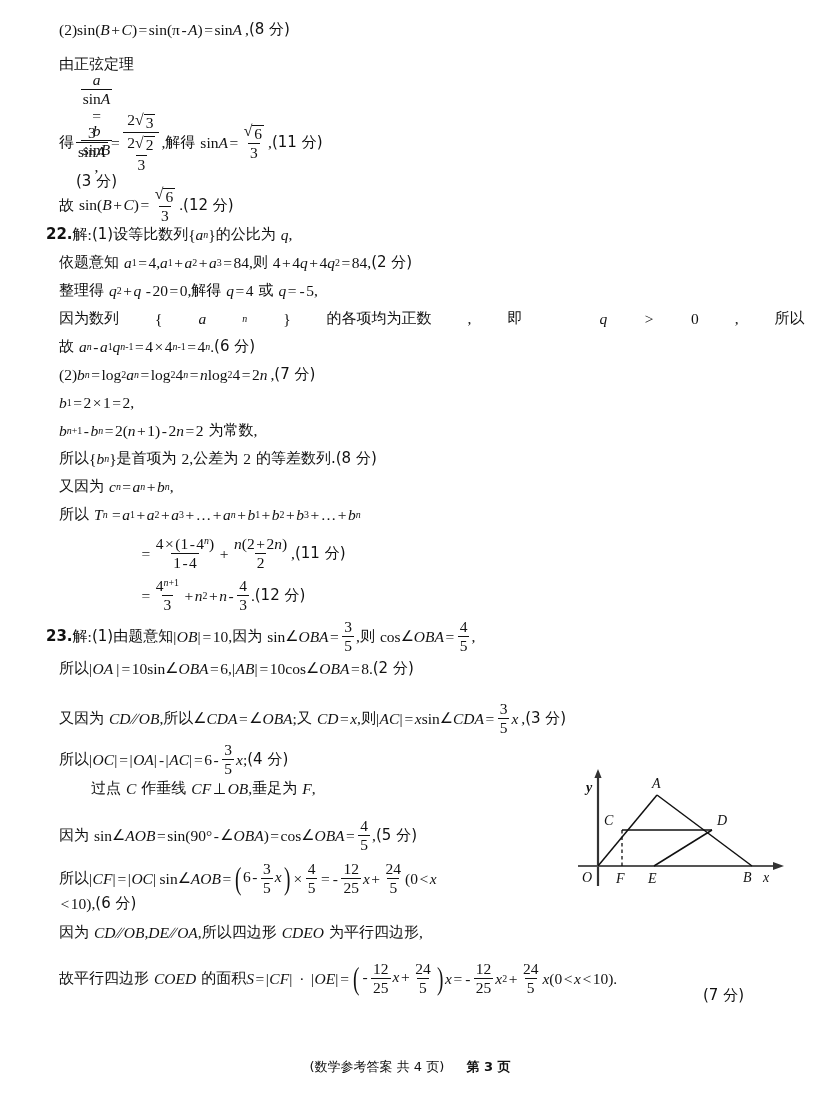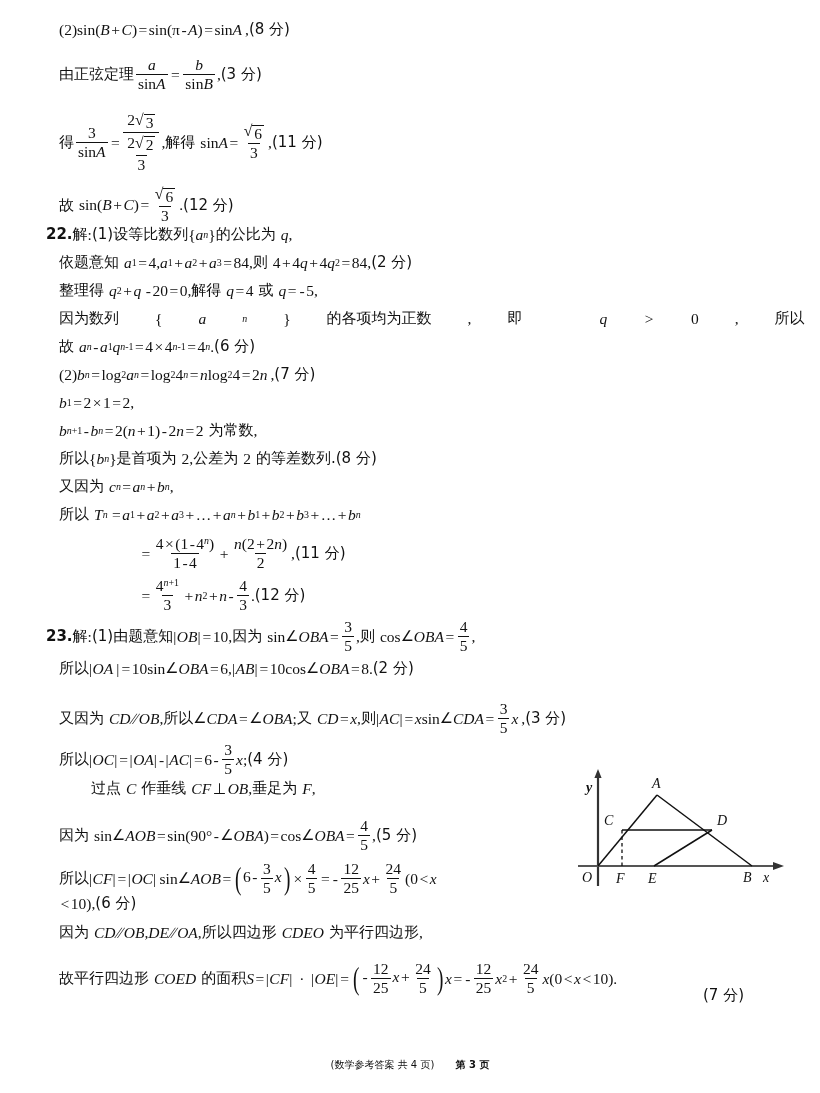--- a/index.html
+++ b/index.html
@@ -82,21 +82,21 @@
 
   
   .figure { position:absolute; }
   .figure svg { display:block; }
 
   
   .footer {
     position:absolute; left:0; width:820px;
     text-align:center;
     font-family:"DejaVu Sans", sans-serif;
-    font-size:10px;
+    font-size:13px;
   }
   .footer .pg { font-weight:bold; margin-left:18px; }
 </style>
 </head>
 <body>
 
 <div class="page">
 
   <div class="line" style="left:59px; top:22px;">
     <span class="up">(2)</span>
@@ -114,21 +114,21 @@
       <span class="mi">A</span>
       <span class="up">)</span>
       <span class="op">=</span>
       <span class="up">sin</span>
       <span class="mi">A</span>
       <span class="sp1"></span>
       <span class="up">,</span>
       <span class="cn">(8 分)</span>
   </div>
 
-  <div class="line" style="left:59px; top:57px;">
+  <div class="line" style="left:59px; top:57px;flex-direction:column;">
     <span class="cn">由正弦定理</span>
     <span class="frac big">
       <span class="num mi">a</span>
       <span class="den"><span class="up">sin</span><span class="mi">A</span></span>
     </span>
     <span class="op">=</span>
     <span class="frac big">
       <span class="num mi">b</span>
       <span class="den"><span class="up">sin</span><span class="mi">B</span></span>
     </span>

